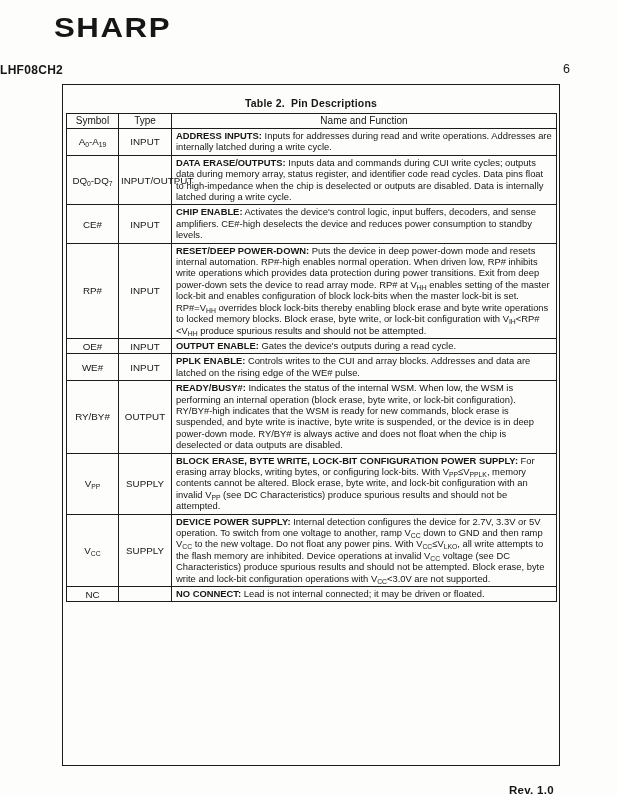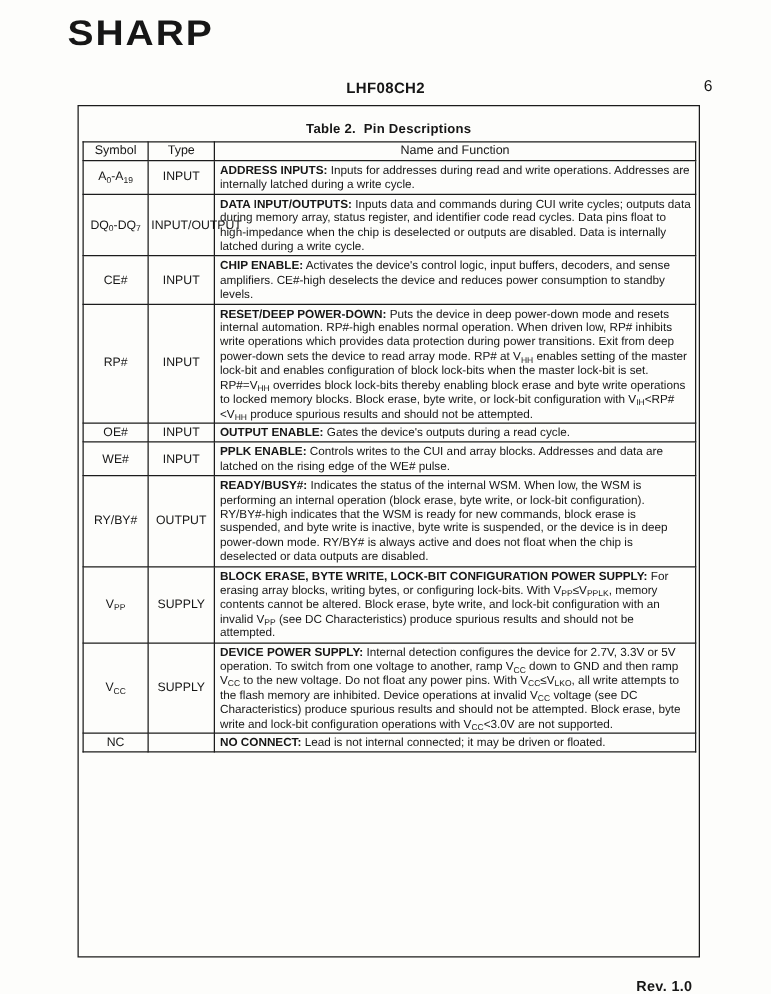--- a/index.html
+++ b/index.html
@@ -14,21 +14,21 @@
   .page { position:relative; width:617px; height:795px; }
 
   .logo {
     position:absolute; left:54px; top:11px;
     font-size:30px; font-weight:bold; letter-spacing:1.5px;
     transform: scale(1.04, 0.95); transform-origin:left top;
     color: var(--ink, #121212);
   }
   .part {
     position:absolute; left:0; right:0; top:63px;
-    text-align:center; font-weight:bold; font-size:12px; letter-spacing:.3px;
+    text-align:left; font-weight:bold; font-size:12px; letter-spacing:.3px;
   }
   .pageno {
     position:absolute; top:62px; right:47px; font-size:12.5px;
   }
 
   .box {
     position:absolute; left:62px; top:84px; width:498px; height:682px;
     border:1.4px solid #1b1b1b; background:transparent;
   }
   .tbl-title {
@@ -89,21 +89,21 @@
       </thead>
       <tbody id="pin-rows">
           <tr>
             <td class="sym">A<sub>0</sub>-A<sub>19</sub></td>
             <td class="typ">INPUT</td>
             <td class="desc"><b>ADDRESS INPUTS:</b> Inputs for addresses during read and write operations. Addresses are internally latched during a write cycle.</td>
           </tr>
           <tr>
             <td class="sym">DQ<sub>0</sub>-DQ<sub>7</sub></td>
             <td class="typ">INPUT/OUTPUT</td>
-            <td class="desc"><b>DATA INPUT/OUTPUTS:</b> Inputs data and commands during CUI write cycles; outputs data during memory array, status register, and identifier code read cycles. Data pins float to high-impedance when the chip is deselected or outputs are disabled. Data is internally latched during a write cycle.</td>
+            <td class="desc"><b>DATA ERASE/OUTPUTS:</b> Inputs data and commands during CUI write cycles; outputs data during memory array, status register, and identifier code read cycles. Data pins float to high-impedance when the chip is deselected or outputs are disabled. Data is internally latched during a write cycle.</td>
           </tr>
           <tr>
             <td class="sym">CE#</td>
             <td class="typ">INPUT</td>
             <td class="desc"><b>CHIP ENABLE:</b> Activates the device's control logic, input buffers, decoders, and sense amplifiers. CE#-high deselects the device and reduces power consumption to standby levels.</td>
           </tr>
           <tr>
             <td class="sym">RP#</td>
             <td class="typ">INPUT</td>
             <td class="desc"><b>RESET/DEEP POWER-DOWN:</b> Puts the device in deep power-down mode and resets internal automation. RP#-high enables normal operation. When driven low, RP# inhibits write operations which provides data protection during power transitions. Exit from deep power-down sets the device to read array mode. RP# at V<sub>HH</sub> enables setting of the master lock-bit and enables configuration of block lock-bits when the master lock-bit is set. RP#=V<sub>HH</sub> overrides block lock-bits thereby enabling block erase and byte write operations to locked memory blocks. Block erase, byte write, or lock-bit configuration with V<sub>IH</sub>&lt;RP#&lt;V<sub>HH</sub> produce spurious results and should not be attempted.</td>

